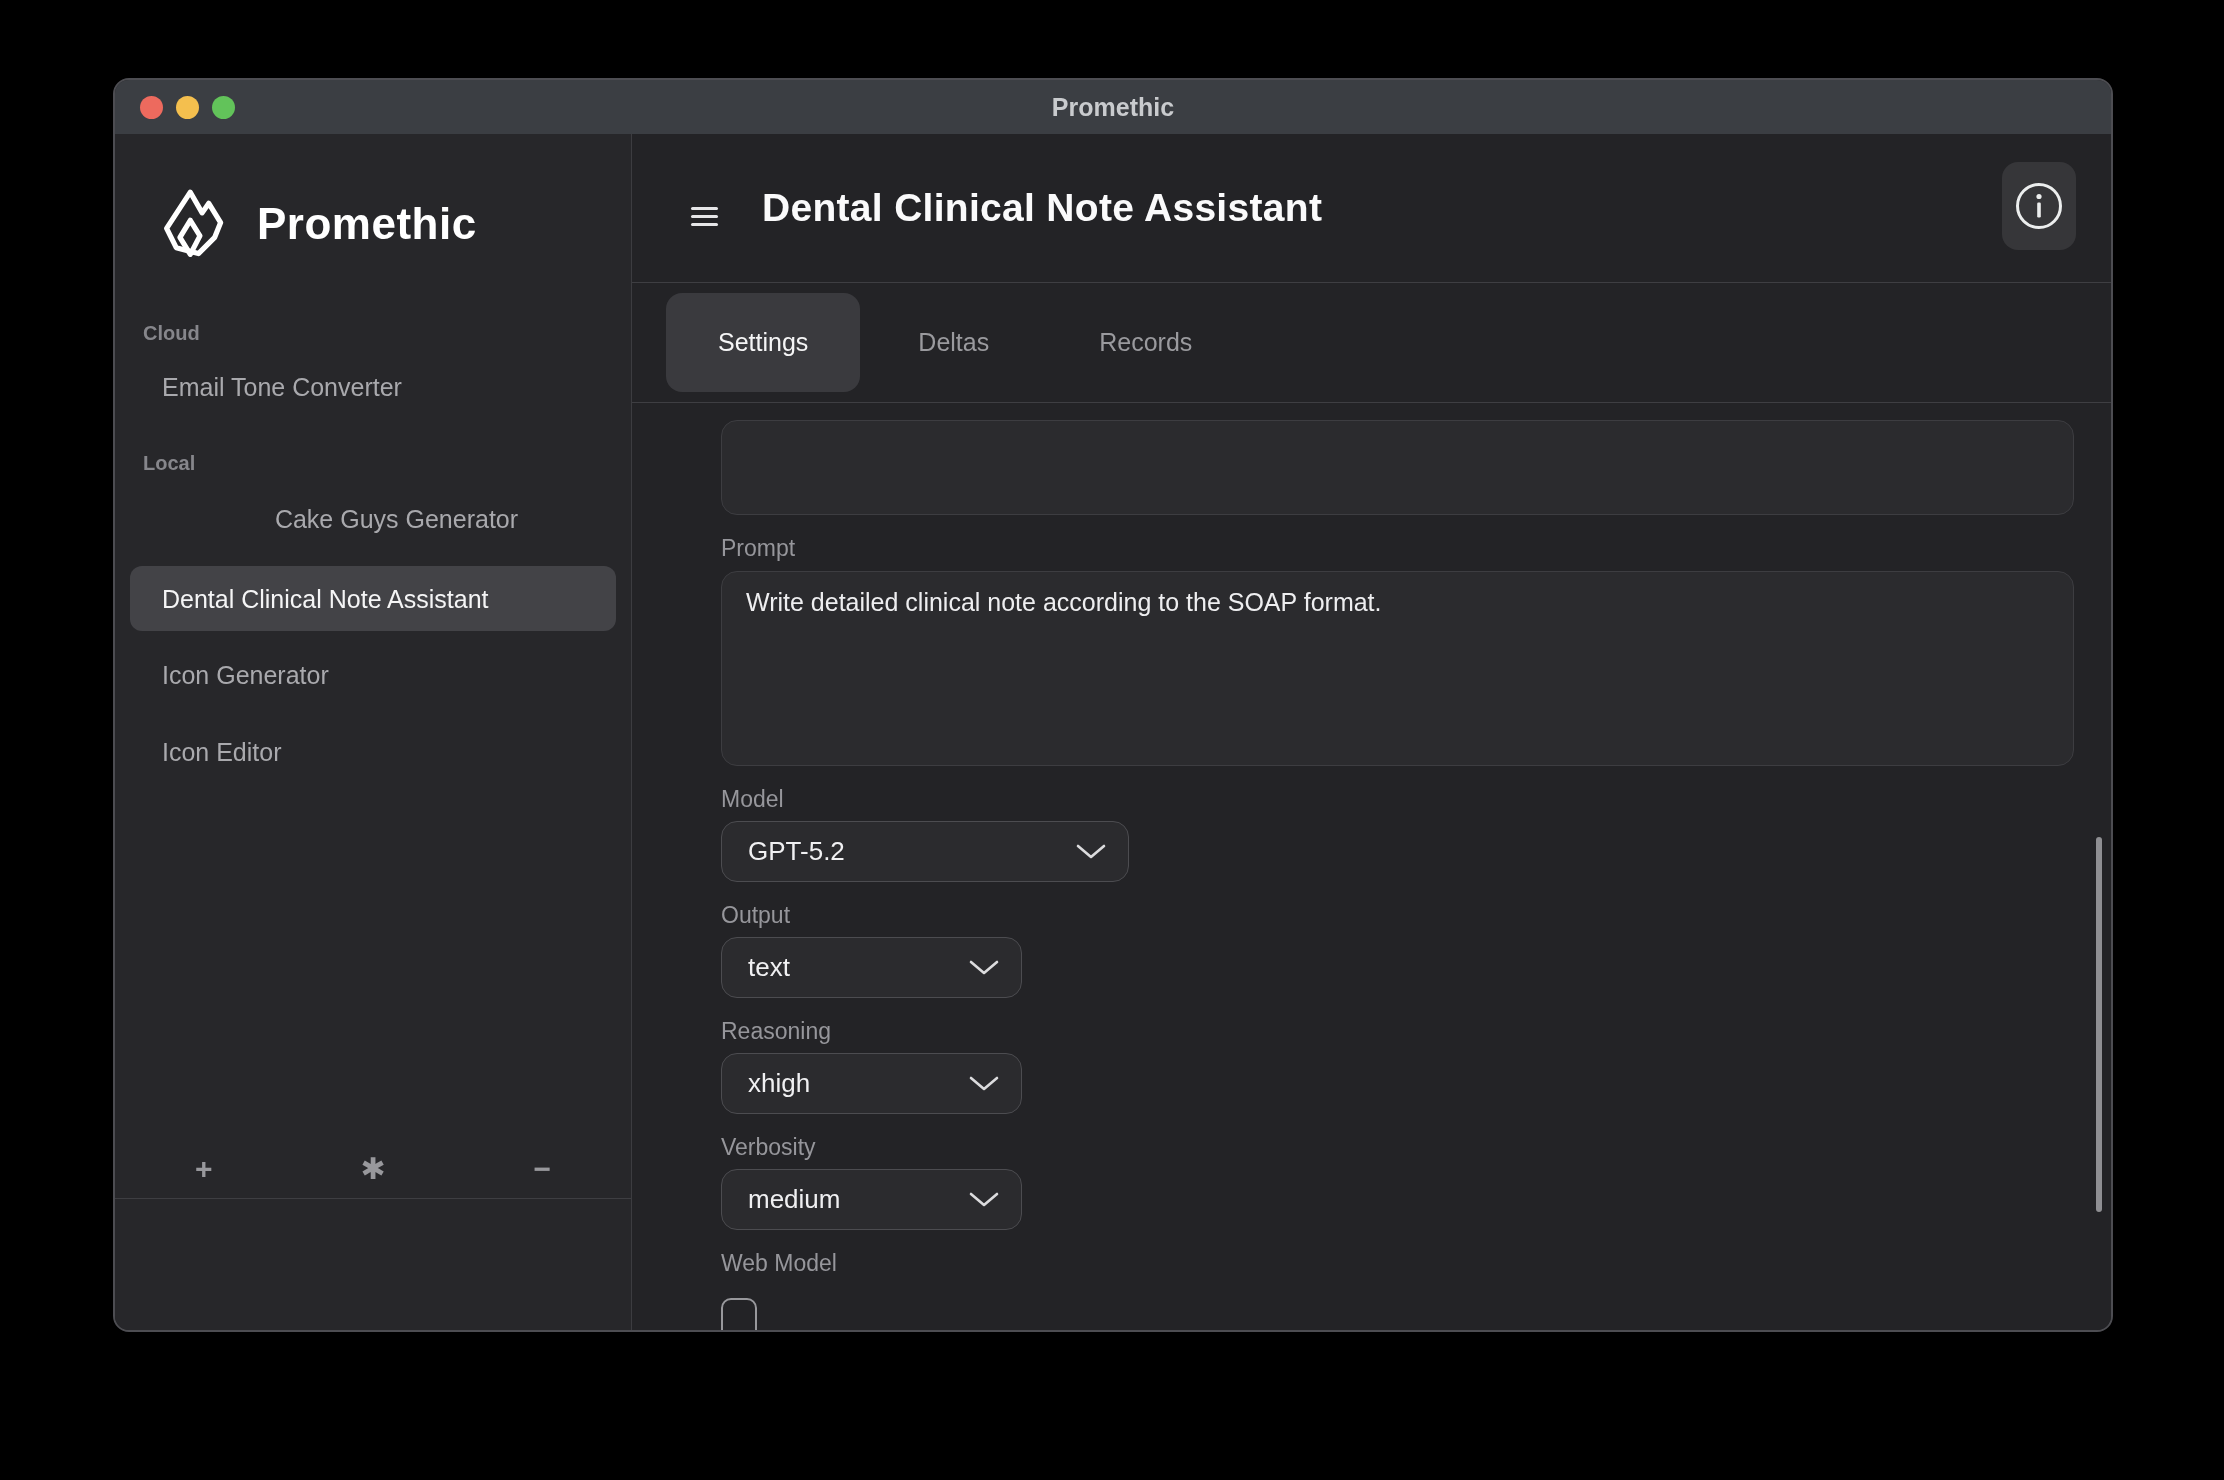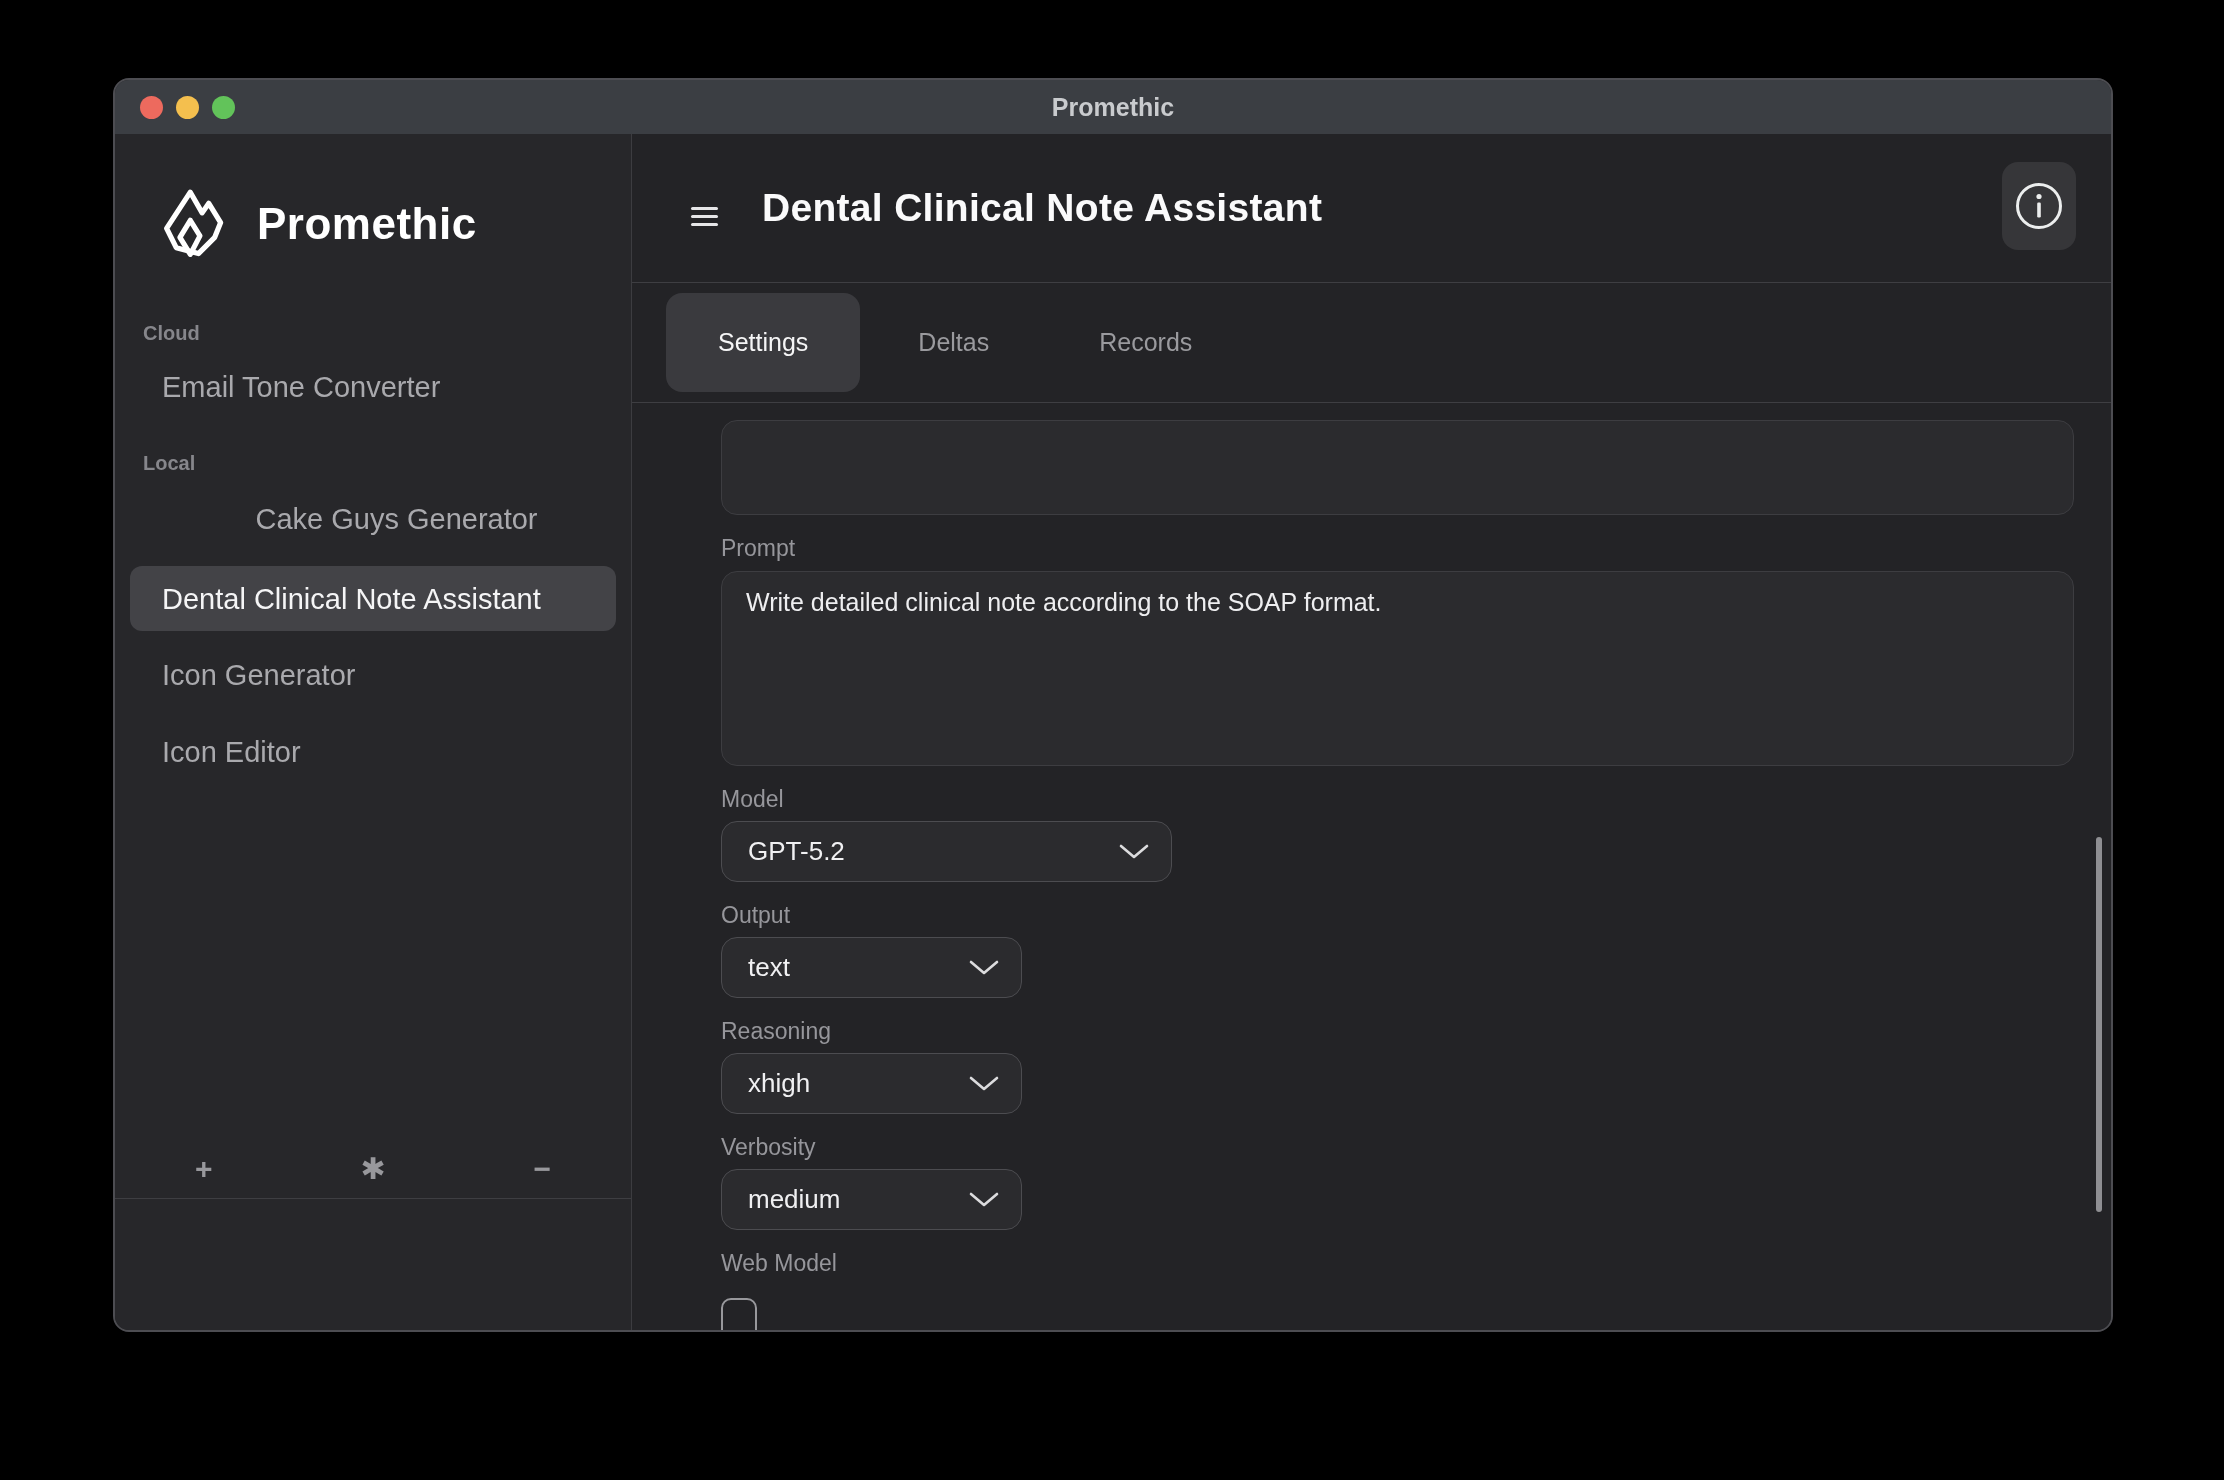--- a/index.html
+++ b/index.html
@@ -21,21 +21,21 @@
   .body { flex:1; display:flex; min-height:0; }
 
   
   .sidebar { width:517px; flex:0 0 517px; background:#27272a; border-right:1.5px solid #3c3c40;
     position:relative; display:flex; flex-direction:column; }
   .logo { margin:50px 0 0 42px; display:flex; align-items:center; gap:26px; }
   .flame { width:74px; height:80px; }
   .logo-text { color:#ffffff; font-size:44px; font-weight:bold; letter-spacing:0.5px; }
   .section-label { margin:58px 0 0 28px; color:#86868b; font-size:20px; font-weight:bold; line-height:22px; }
   .section-label.s2 { margin-top:50px; }
-  .side-item { margin:28px 0 0 47px; color:#a9a9ad; font-size:29px; line-height:30px; }
+  .side-item { margin:28px 0 0 47px; color:#a9a9ad; font-size:25px; line-height:30px; }
   .side-item.mt { margin-top:30px;text-align:center; }
   .side-item.selected { margin:32px 0 0 15px; width:486px; height:65px; background:#434347;
     border-radius:12px; color:#f5f5f6; display:flex; align-items:center; padding-left:32px; }
   .side-item.after-sel { margin-top:29px; }
   .side-item.last { margin-top:47px; }
   .side-footer { position:absolute; left:0; right:0; bottom:140px; height:42px;
     display:flex; align-items:center; justify-content:space-between; padding:0 80px; }
   .foot-btn { background:none; border:none; color:#98989c; font-size:30px; font-weight:bold;
     line-height:42px; cursor:default; font-family:inherit; }
   .side-divider { position:absolute; left:0; right:0; bottom:131px; height:1.5px; background:#3e3e42; }
@@ -57,21 +57,21 @@
   .tab.active { background:#3a3a3e; color:#f5f5f6; }
 
   .content { flex:1; padding:0 40px 0 89px; overflow:hidden; }
   .box { width:1353px; background:#2b2b2e; border:1.5px solid #3d3d41; border-radius:16px; }
   .top-box { margin-top:17px; height:95px; }
   .flabel { margin-top:19px; color:#96969b; font-size:23px; line-height:28px; }
   .prompt-box { margin-top:9px; height:195px; padding:14px 24px; color:#eeeef0; font-size:25px; line-height:32px; }
   .dropdown { margin-top:8px; height:61px; background:#2b2b2e; border:1.5px solid #4c4c50;
     border-radius:16px; display:flex; align-items:center; justify-content:space-between;
     padding:0 22px 0 26px; color:#f0f0f2; font-size:26px; }
-  .dd-model { width:451px; }
+  .dd-model { width:408px; }
   .dd-small { width:301px; }
   .checkbox { margin-top:21px; width:36px; height:52px; border:2.5px solid #98989c; border-radius:10px; background:transparent; }
 
   .scroll-thumb { position:absolute; right:9px; top:703px; width:6px; height:375px;
     background:#8f8f93; border-radius:3px; }
 </style>
 </head>
 <body>
 
 <div class="window">

